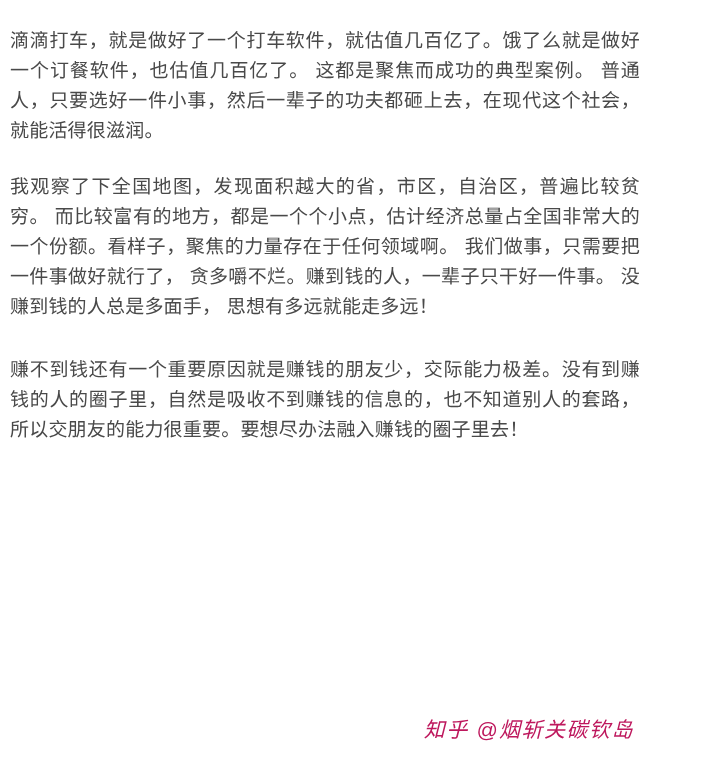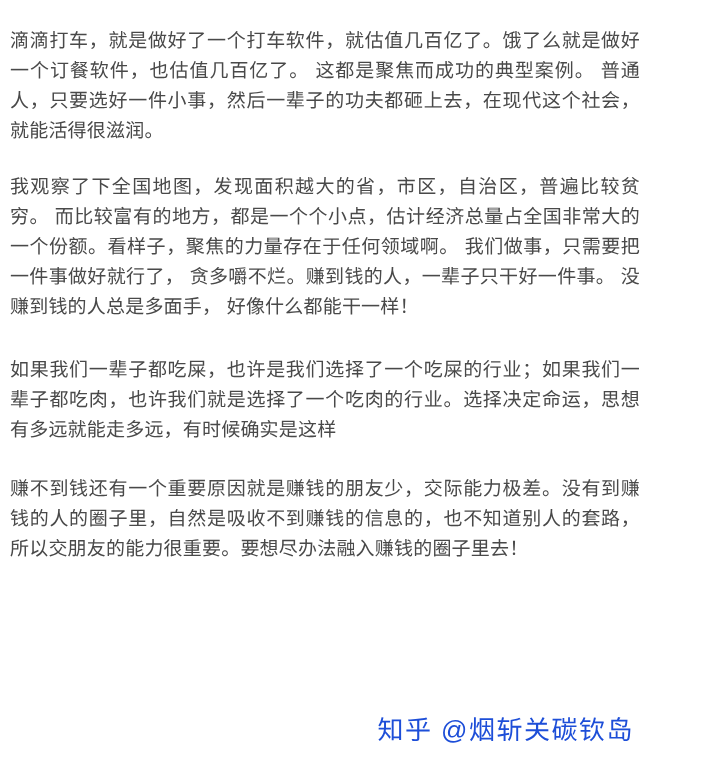--- a/index.html
+++ b/index.html
@@ -29,32 +29,32 @@
   .para-1 { margin-bottom: 26px; }
   .para-2 { margin-bottom: 60px; }
   .para-3 { margin-bottom: 33px; }
   .para-4 { margin-bottom: 0; }
   .para-5 { margin-bottom: 29px; }
   .para-6 { margin-bottom: 0; }
   .watermark {
     position: absolute;
     top: 716px;
     right: 16px;
-    font-size: 26px;
+    font-size: 21px;
     line-height: 28px;
-    color: #1d4ed8;
+    color: #be185d;
     letter-spacing: 1.5px;
     white-space: nowrap;
     user-select: none;
+    font-style: italic;
   }
 </style>
 </head>
 <body>
 
 <div class="page">
   <main class="article">
     <p class="para para-1">滴滴打车，就是做好了一个打车软件，就估值几百亿了。饿了么就是做好一个订餐软件，也估值几百亿了。 这都是聚焦而成功的典型案例。 普通人，只要选好一件小事，然后一辈子的功夫都砸上去，在现代这个社会，就能活得很滋润。</p>
-    <p class="para para-3">我观察了下全国地图，发现面积越大的省，市区，自治区，普遍比较贫穷。 而比较富有的地方，都是一个个小点，估计经济总量占全国非常大的一个份额。看样子，聚焦的力量存在于任何领域啊。 我们做事，只需要把一件事做好就行了， 贪多嚼不烂。赚到钱的人，一辈子只干好一件事。 没赚到钱的人总是多面手， 好像什么都能干一样！</p>
-    <p class="para para-5">如果我们一辈子都吃屎，也许是我们选择了一个吃屎的行业；如果我们一辈子都吃肉，也许我们就是选择了一个吃肉的行业。选择决定命运，思想有多远就能走多远，有时候确实是这样</p>
+    <p class="para para-3">我观察了下全国地图，发现面积越大的省，市区，自治区，普遍比较贫穷。 而比较富有的地方，都是一个个小点，估计经济总量占全国非常大的一个份额。看样子，聚焦的力量存在于任何领域啊。 我们做事，只需要把一件事做好就行了， 贪多嚼不烂。赚到钱的人，一辈子只干好一件事。 没赚到钱的人总是多面手， 思想有多远就能走多远！</p>
     <p class="para para-6">赚不到钱还有一个重要原因就是赚钱的朋友少，交际能力极差。没有到赚钱的人的圈子里，自然是吸收不到赚钱的信息的，也不知道别人的套路，所以交朋友的能力很重要。要想尽办法融入赚钱的圈子里去！</p>
   </main>
   <div class="watermark">知乎 @烟斩关碳钦岛</div>
 </div>
 
 </body></html>

